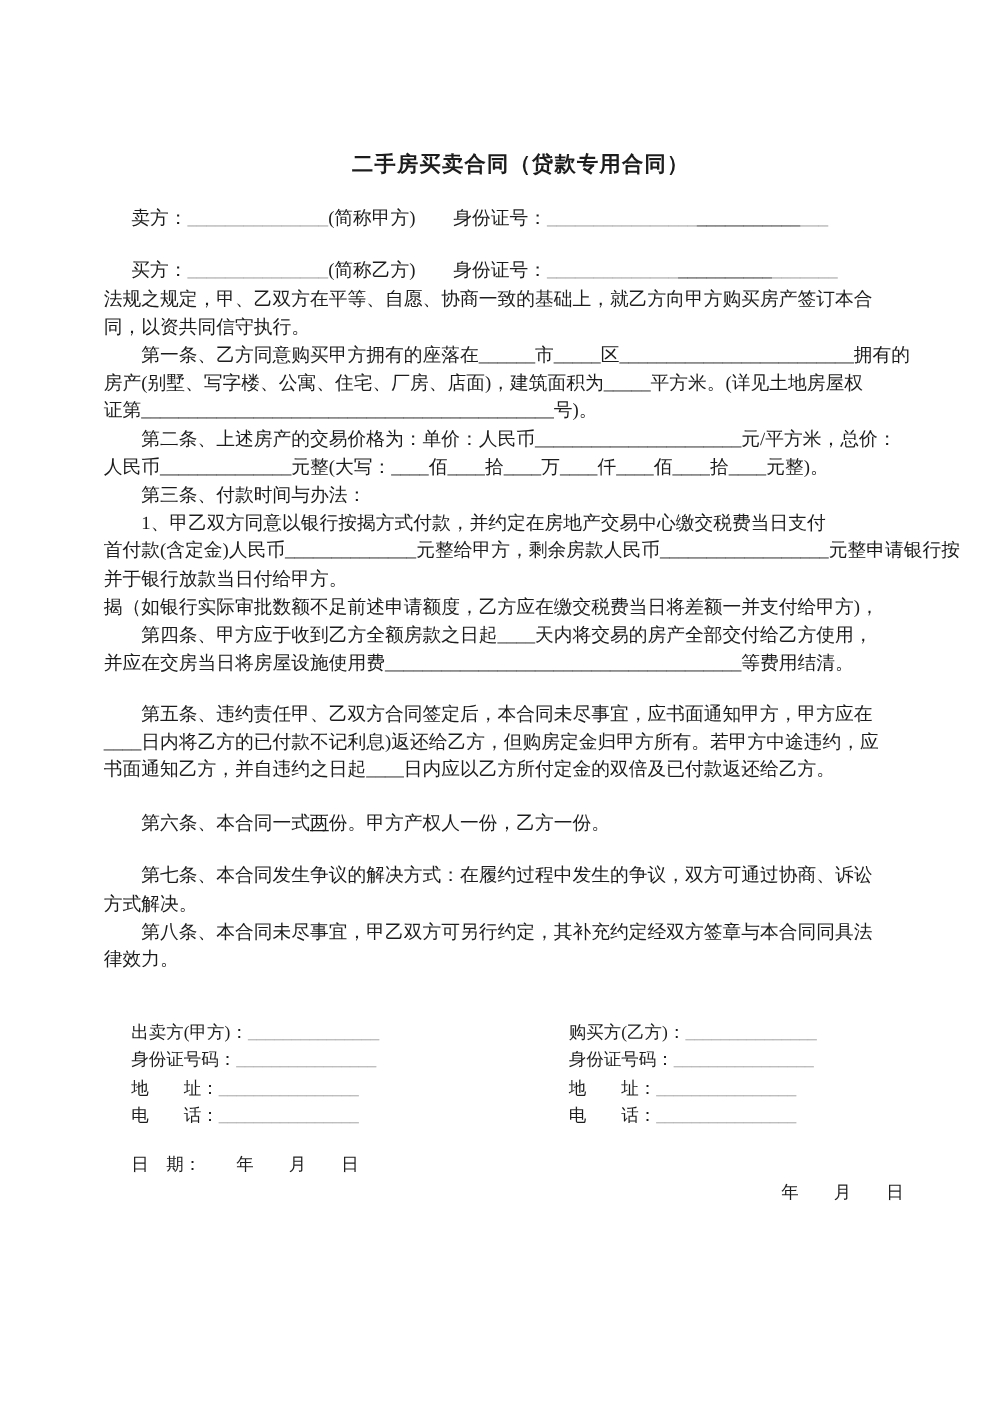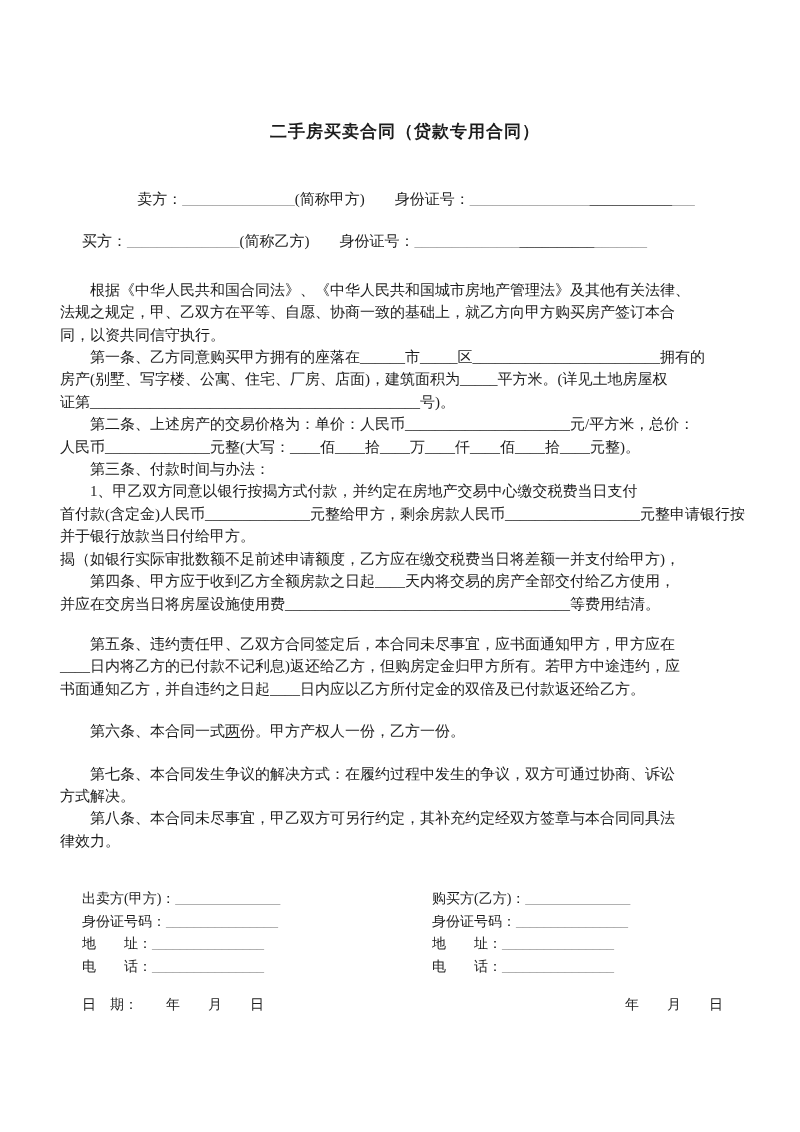--- a/index.html
+++ b/index.html
@@ -5,69 +5,68 @@
   html,body { margin:0; padding:0; background:#ffffff; }
   .page {
     position: relative;
     width: 800px;
     height: 1132px;
     background: #ffffff;
     overflow: hidden;
     font-family: "Liberation Serif", "DejaVu Serif", serif;
     color: #1c1c1c;
   }
-  .content { padding: 120px 50px 0 60px; }
+  .content { padding: 120px 50px 0 83px; }
   .title {
     margin: 0;
     text-align: center;
     font-size: 17px;
     font-weight: 700;
     line-height: 24px;
     letter-spacing: 1px;
   }
   .ln {
     margin: 0;
     font-size: 15px;
     line-height: 22.4px;
     white-space: pre;
   }
   .ind { text-indent: 2em; }
   .party { margin-left: 22px; }
-  .mt40 { margin-top: 44px; text-align: center; }
+  .mt40 { margin-top: 20px; }
   .mt26 { margin-top: 26px; }
   .mt20 { margin-top: 20px; }
   .mt19 { }
   .mt18 { margin-top: 18px; }
   .mt36 { margin-top: 36px; }
   .mt16 { margin-top: 16px; }
   .bl { color: #9a9a9a; }
   .bl-dark { color: #2a2a2a; }
   .u { text-decoration: underline; }
   
   .sig { margin-left: 22px; font-size: 14px; }
   .sig-cols { display: flex; }
   .sig-col-left { width: 350px; flex: 0 0 350px; }
   .sig-col-right { flex: 1; }
   .sig .ln { font-size: 14px; line-height: 22.5px; }
-  .date-row { display: flex; justify-content: space-between; }
+  .date-row { display: flex; justify-content: space-between; flex-direction: column; }
   .date-right { margin-right: 27px; text-align: right; }
 </style>
 </head>
 <body>
 
 <div class="page">
   <div class="content">
 
     <h1 class="title">二手房买卖合同（贷款专用合同）</h1>
 
     <p class="ln party mt40"><span>卖方：</span><span class="bl">_______________</span><span>(简称甲方)</span><span>　　</span><span>身份证号：</span><span class="bl">________________</span><span class="bl-dark">___________</span><span class="bl">___</span></p>
 
     <p class="ln party mt20"><span>买方：</span><span class="bl">_______________</span><span>(简称乙方)</span><span>　　</span><span>身份证号：</span><span class="bl">______________</span><span class="bl-dark">__________</span><span class="bl">_______</span></p>
 
-    <p class="ln ind mt26">根据《中华人民共和国合同法》、《中华人民共和国城市房地产管理法》及其他有关法律、</p>
     <p class="ln">法规之规定，甲、乙双方在平等、自愿、协商一致的基础上，就乙方向甲方购买房产签订本合</p>
     <p class="ln">同，以资共同信守执行。</p>
 
     <p class="ln ind">第一条、乙方同意购买甲方拥有的座落在______市_____区_________________________拥有的</p>
     <p class="ln">房产(别墅、写字楼、公寓、住宅、厂房、店面)，建筑面积为_____平方米。(详见土地房屋权</p>
     <p class="ln">证第____________________________________________号)。</p>
 
     <p class="ln ind">第二条、上述房产的交易价格为：单价：人民币______________________元/平方米，总价：</p>
     <p class="ln">人民币______________元整(大写：____佰____拾____万____仟____佰____拾____元整)。</p>
 

